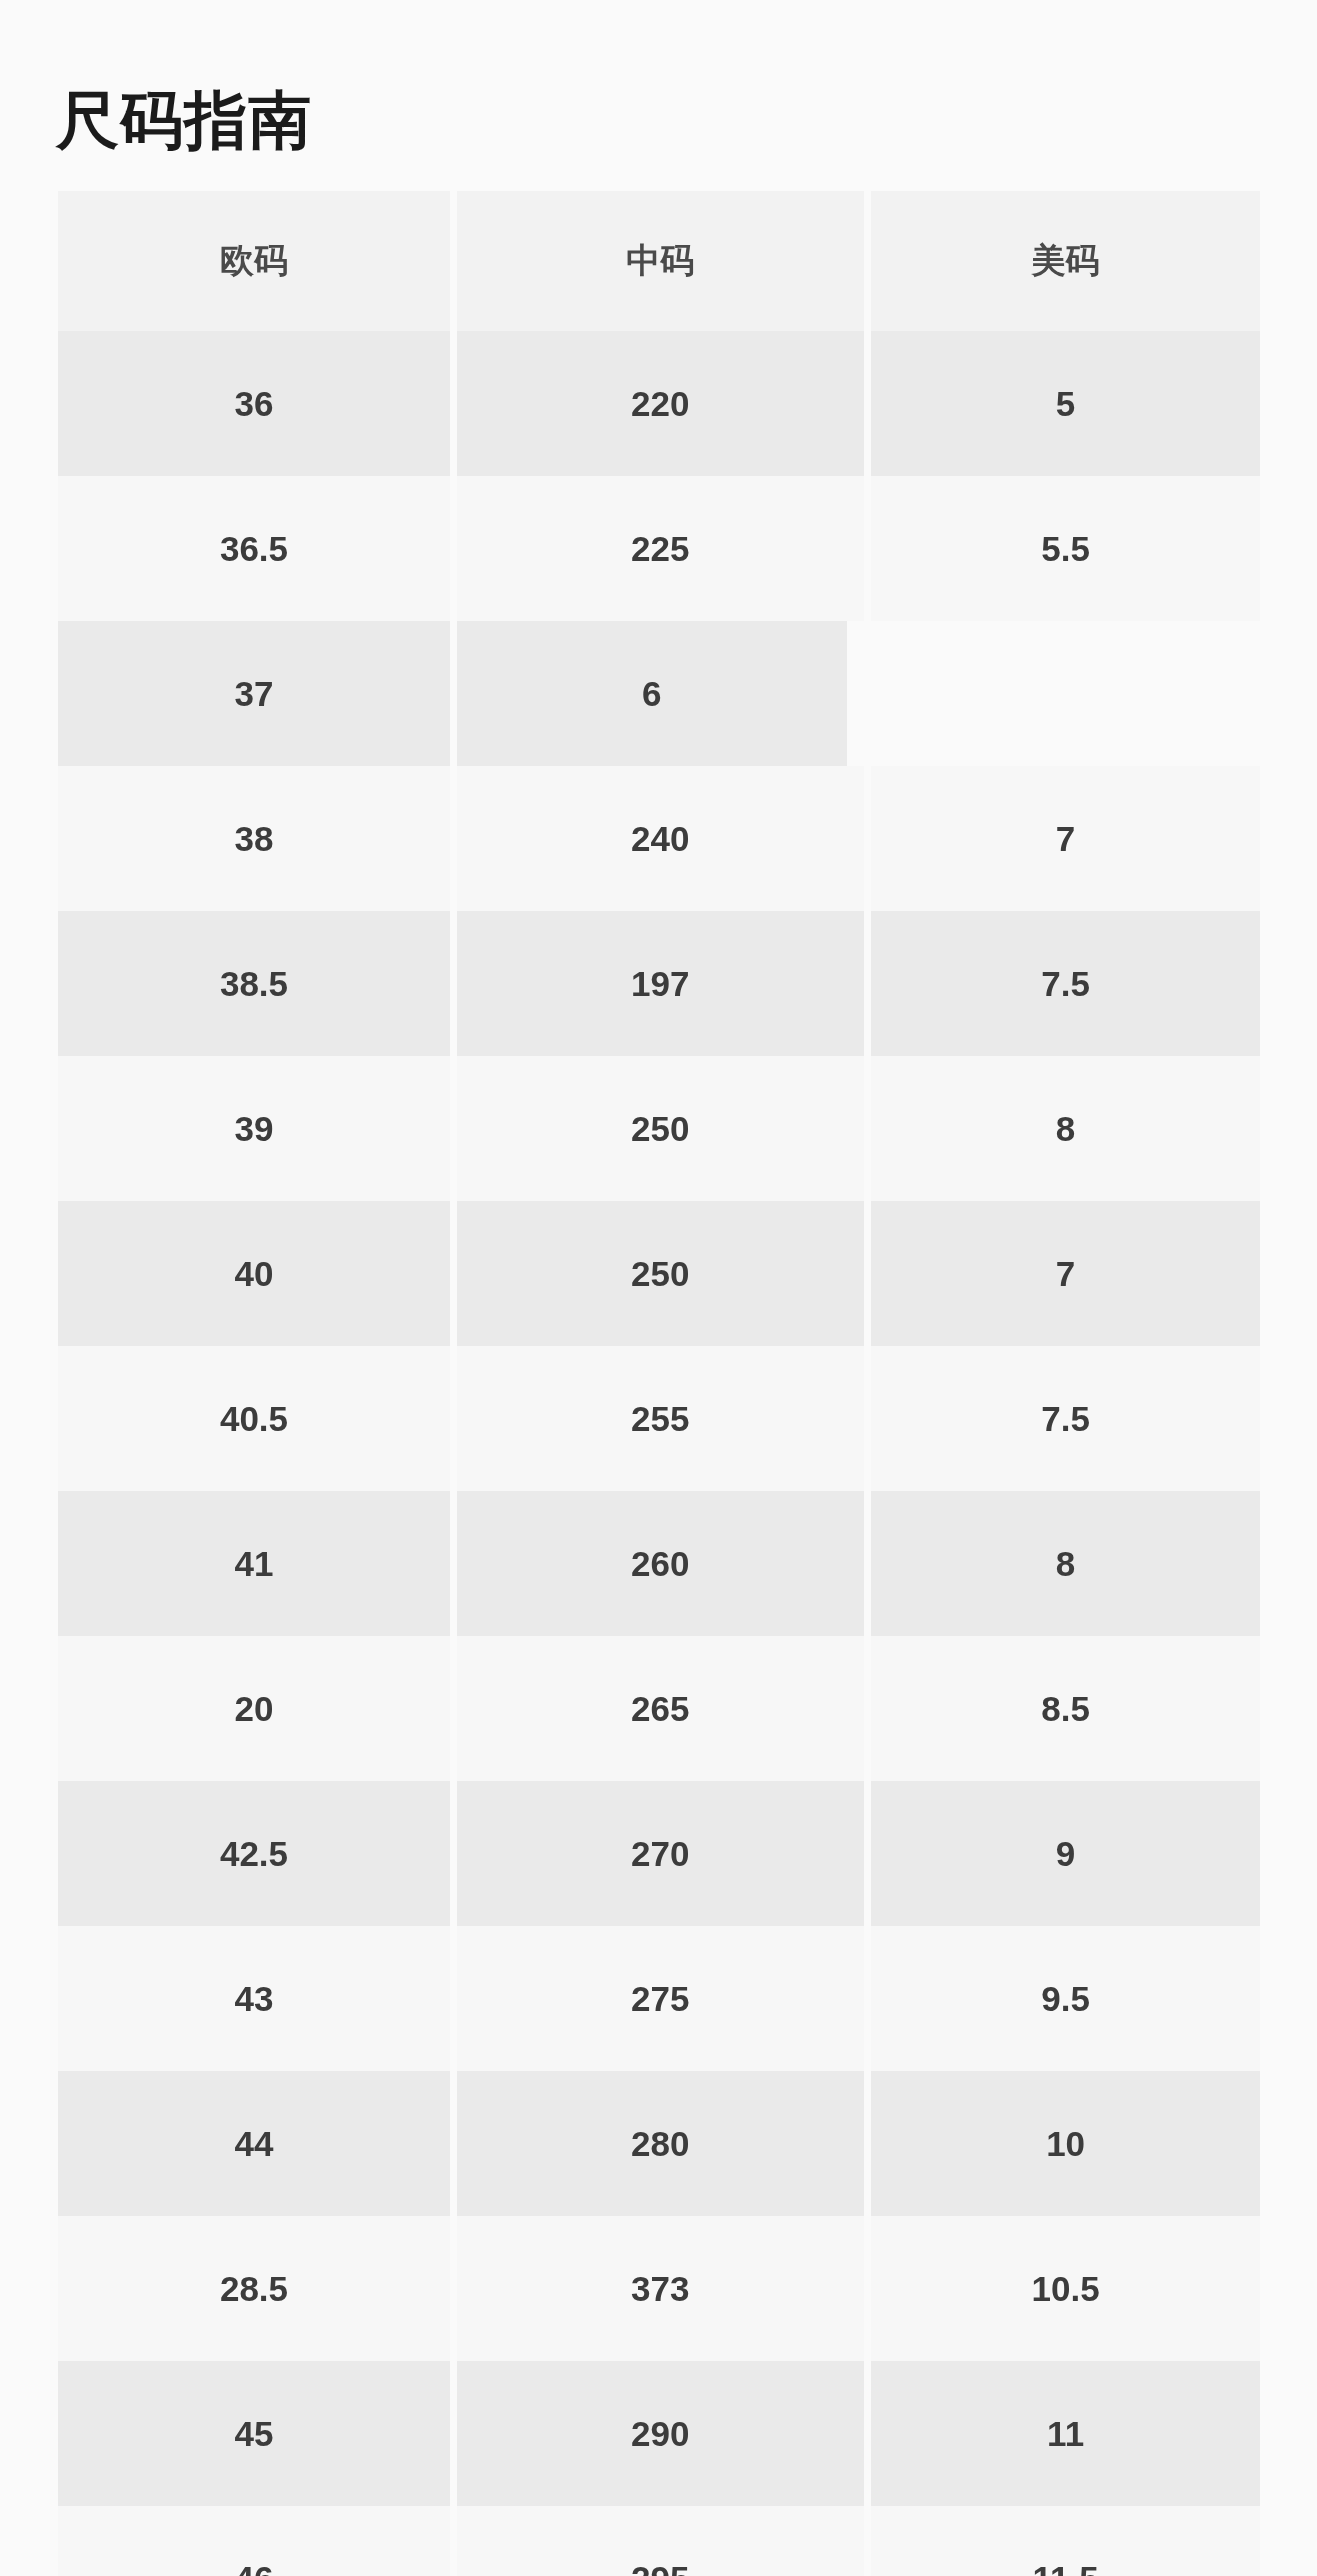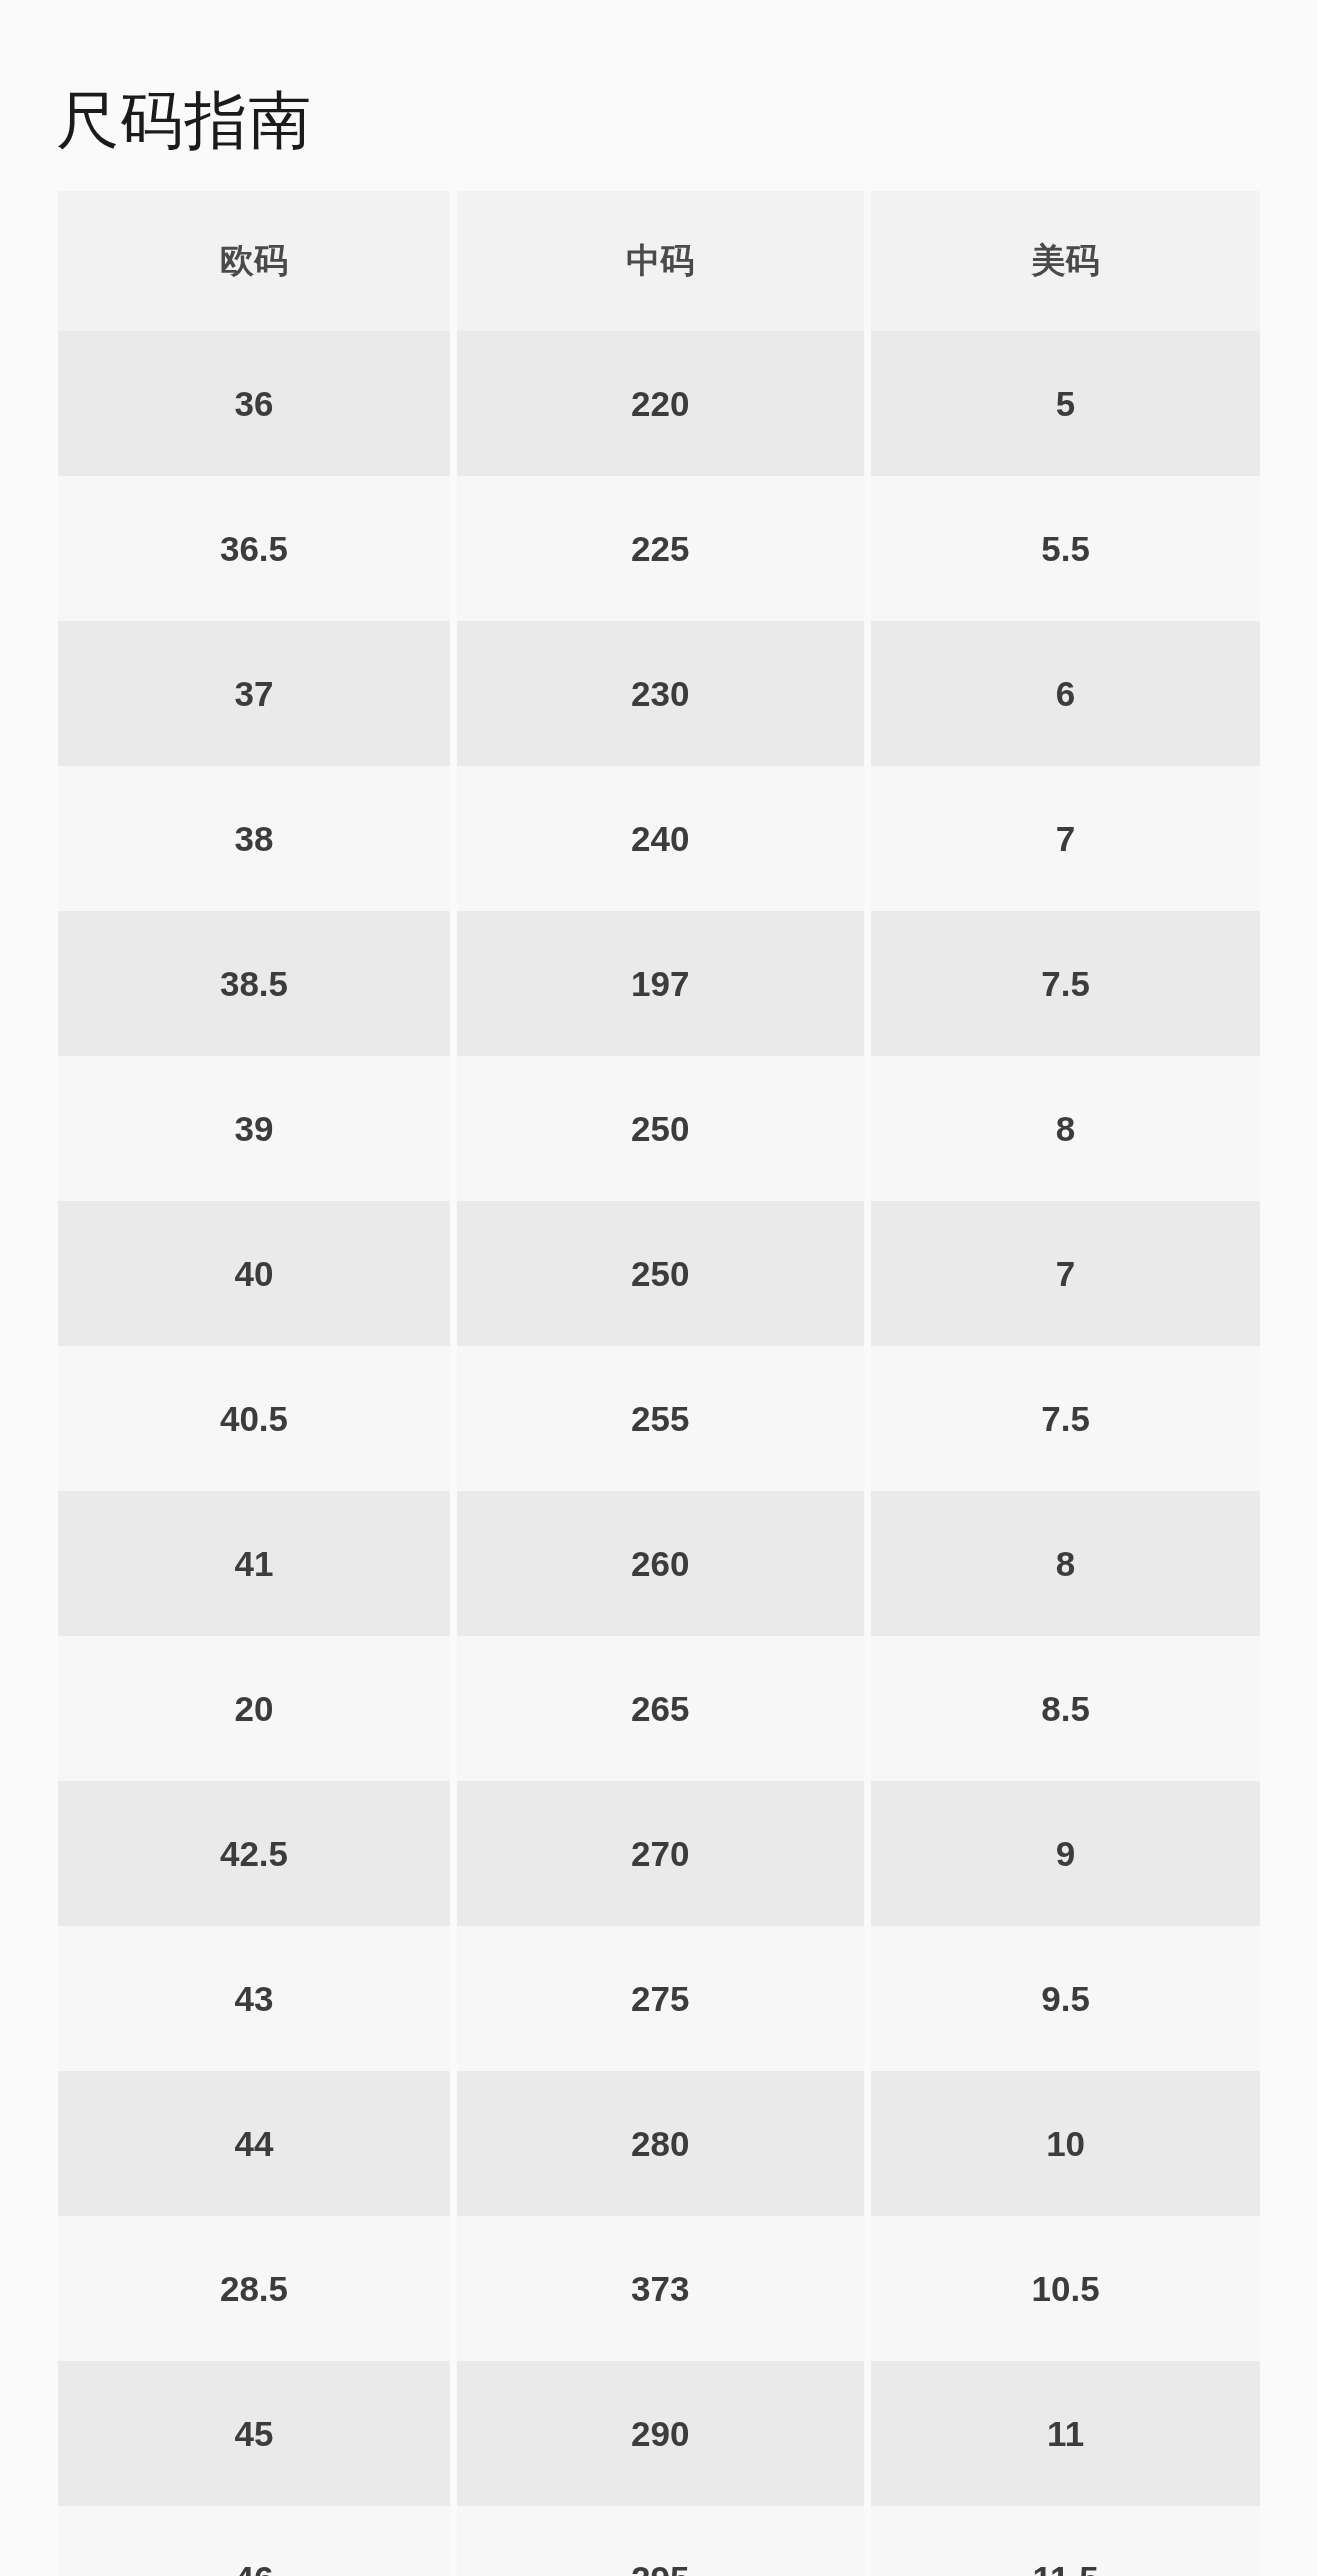--- a/index.html
+++ b/index.html
@@ -24,21 +24,21 @@
     box-sizing: border-box;
   }
 
   
   .page-title {
     position: absolute;
     left: 56px;
     top: 39px;
     font-size: 63px;
     line-height: 1.25;
-    font-weight: 400;
+    font-weight: 700;
     color: #1b1b1b;
     letter-spacing: 1.1px;
     white-space: nowrap;
   }
 
   
   .size-table {
     position: absolute;
     left: 58px;
     top: 191px;
@@ -105,21 +105,20 @@
         <div class="cell col-1">220</div>
         <div class="cell col-2">5</div>
       </div>
       <div class="table-row data-row stripe-light">
         <div class="cell col-0">36.5</div>
         <div class="cell col-1">225</div>
         <div class="cell col-2">5.5</div>
       </div>
       <div class="table-row data-row stripe-dark">
         <div class="cell col-0">37</div>
-        <div class="cell col-1">230</div>
         <div class="cell col-2">6</div>
       </div>
       <div class="table-row data-row stripe-light">
         <div class="cell col-0">38</div>
         <div class="cell col-1">240</div>
         <div class="cell col-2">7</div>
       </div>
       <div class="table-row data-row stripe-dark">
         <div class="cell col-0">38.5</div>
         <div class="cell col-1">197</div>

